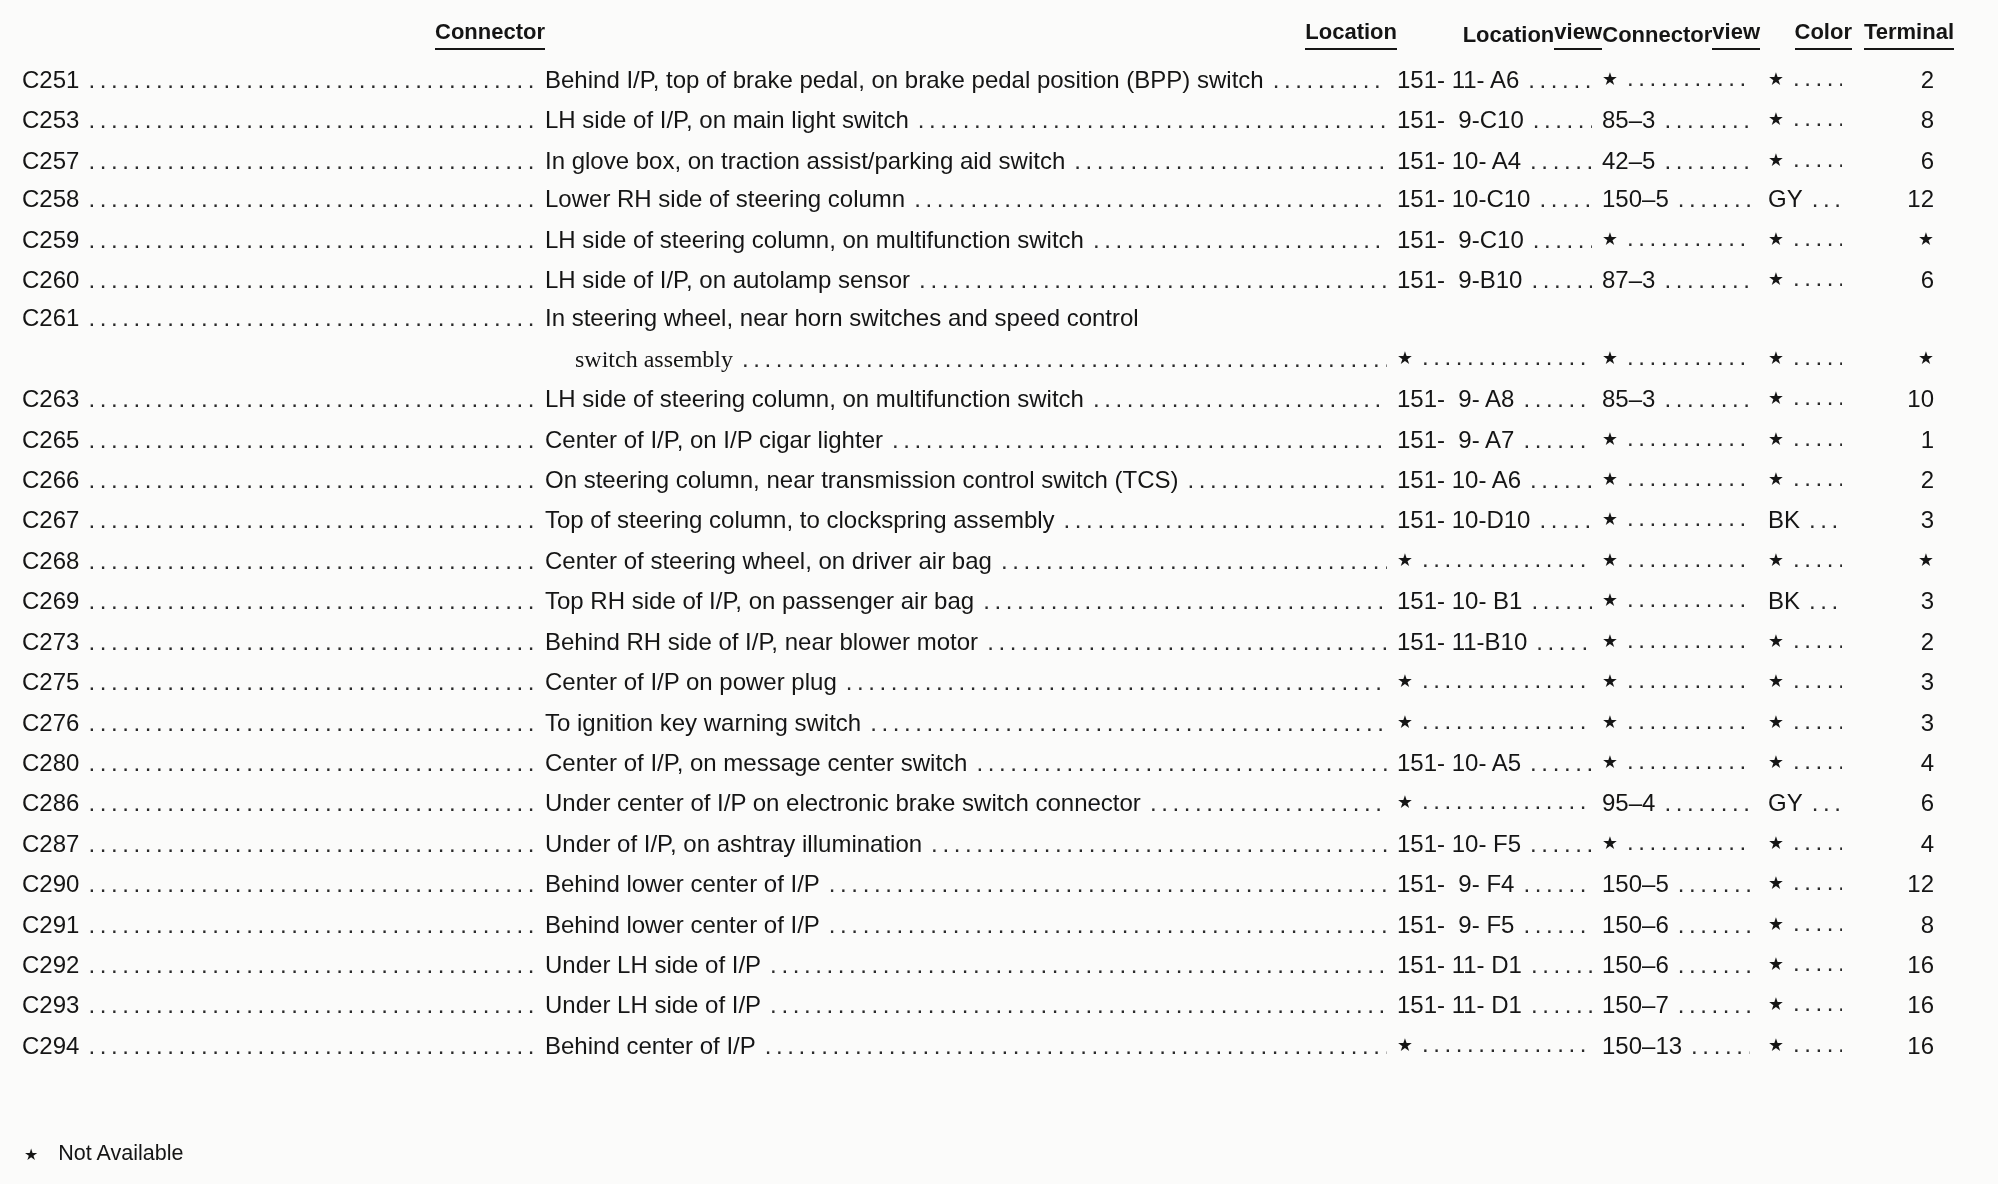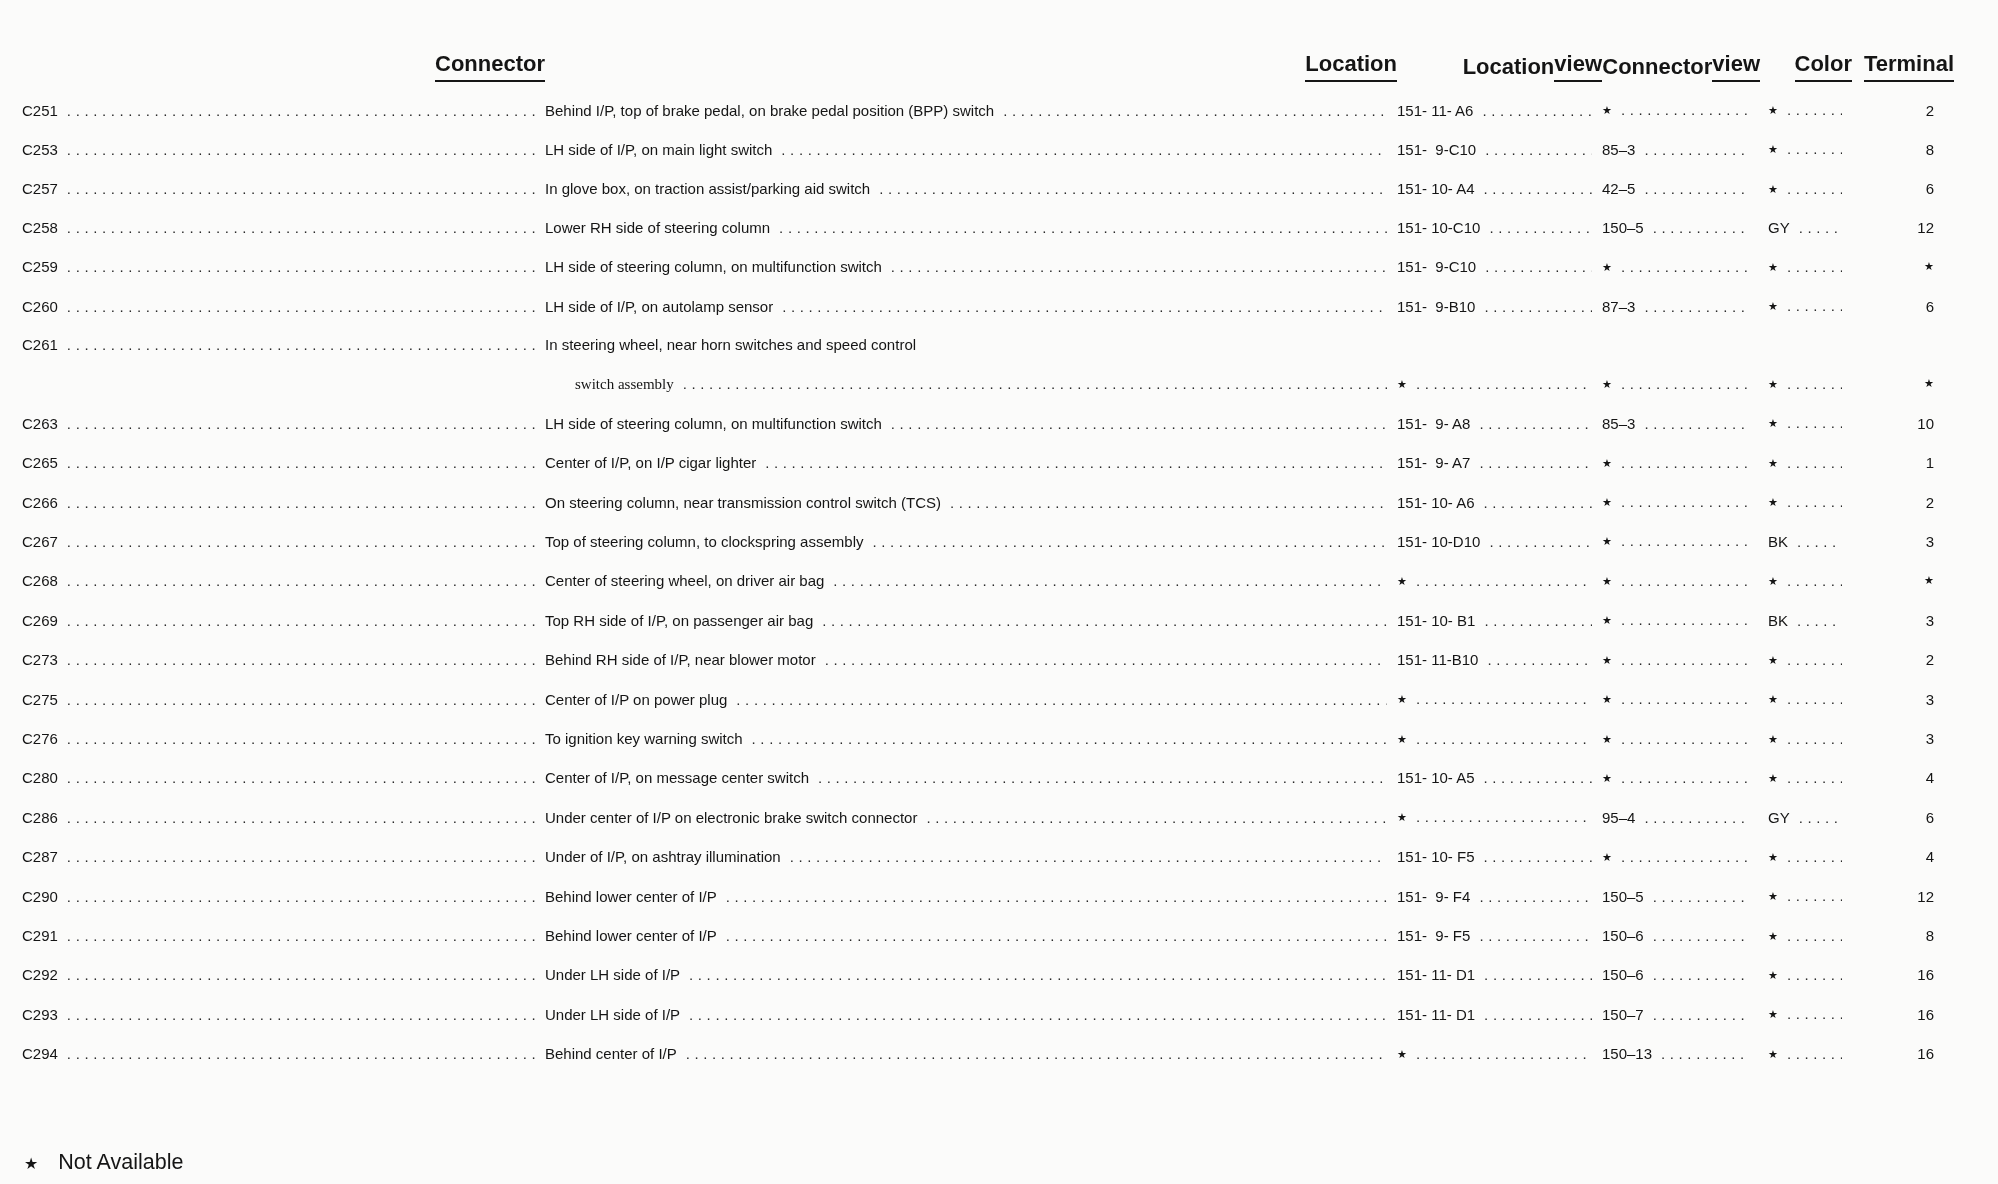--- a/index.html
+++ b/index.html
@@ -27,27 +27,27 @@
   .u { border-bottom: 2.5px solid #161616; padding-bottom: 3px; }
 
   
   .c-connector { width: 523px; flex: none; }
   .c-location  { flex: 1 1 auto; min-width: 0; }
   .c-locview   { width: 205px; flex: none; }
   .c-connview  { width: 158px; flex: none; }
   .c-color     { width: 92px;  flex: none; }
   .c-terminal  { width: 102px; flex: none; justify-content: flex-end; margin-left: 8px; }
   .hcell.c-terminal { align-items: flex-end; padding-right: 8px; }
-  .hcell.c-color { align-items: center; margin-top: 32px; }
+  .hcell.c-color { align-items: center; }
 
   
   .line {
     display: flex;
-    align-items: center;
-    font-size: 15px;
+    align-items: flex-end;
+    font-size: 24px;
     line-height: 38.4px;
     white-space: nowrap;
   }
   .cell {
     display: flex;
     align-items: baseline;
     overflow: hidden;
     white-space: nowrap;
   }
   .cell.c-terminal { padding-right: 28px; }

